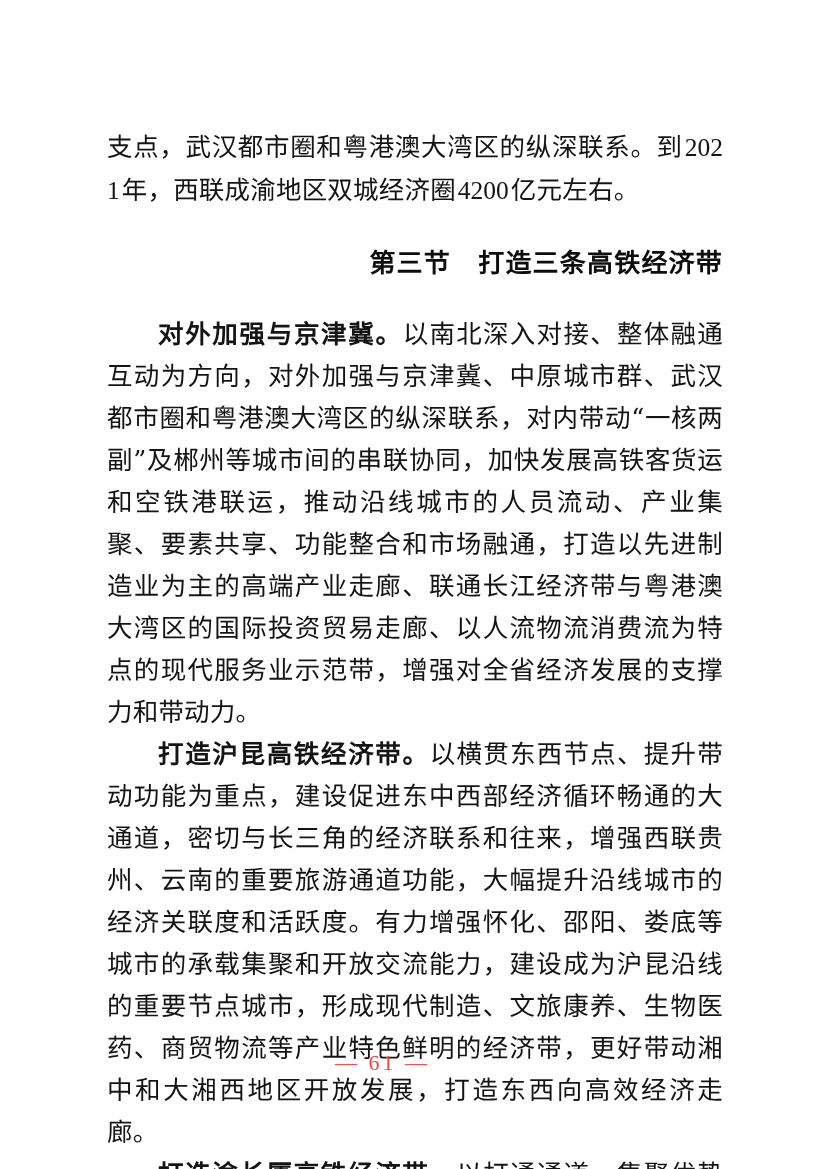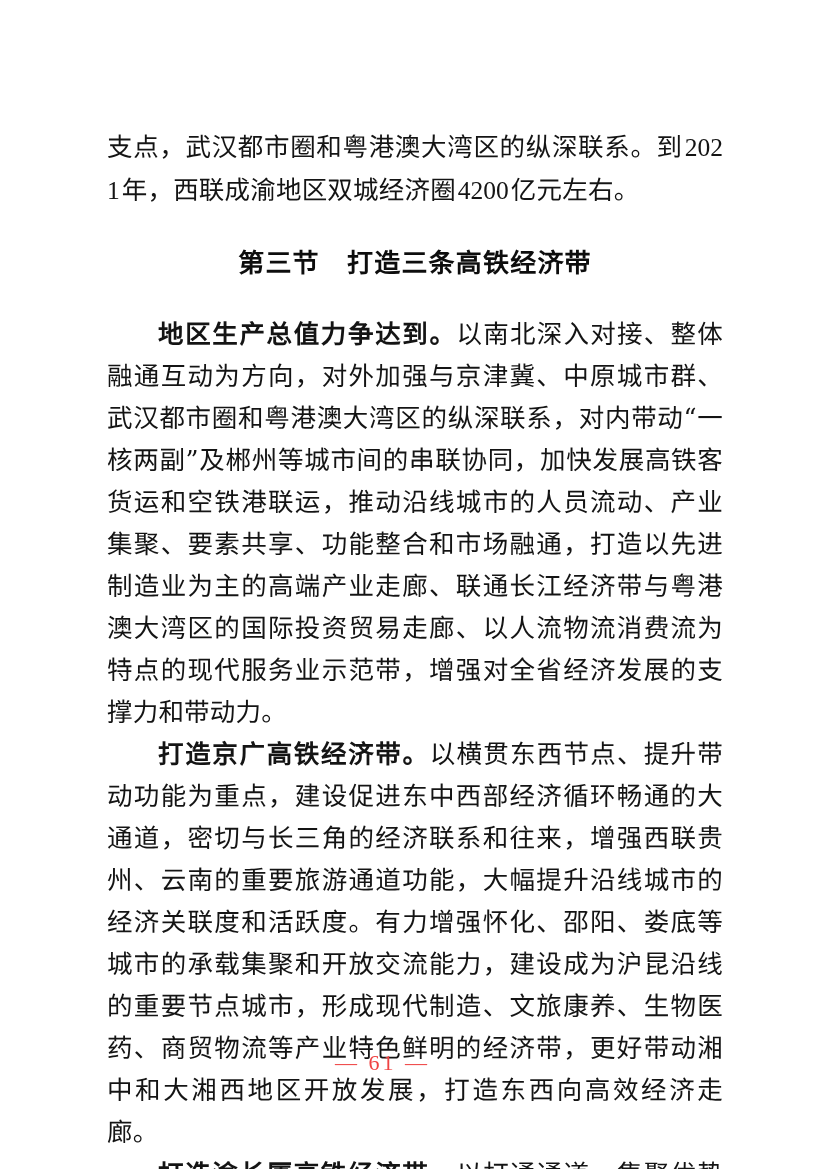--- a/index.html
+++ b/index.html
@@ -65,21 +65,21 @@
     padding: 0 2px;
   }
 
   
   .section-heading {
     margin: 0;
     font-family: "DejaVu Serif", "Liberation Serif", serif;
     font-size: 26px;
     font-weight: bold;
     line-height: 42px;
-    text-align: center;
+    text-align: right;
     letter-spacing: 1.2px;
     color: #0d0d0d;
   }
 
   .heading-gap-before { height: 30px; }
   .heading-gap-after  { height: 29px; }
 
   
   .footer {
     position: absolute;
@@ -106,23 +106,23 @@
   <div class="content">
 
     <p class="para"><span>支点，武汉都市圈和粤港澳大湾区的纵深联系。到</span><span class="num">2021</span><span>年，西联成渝地区双城经济圈</span><span class="num">4200</span><span>亿元左右。</span></p>
 
     <div class="heading-gap-before"></div>
 
     <h2 class="section-heading">第三节　打造三条高铁经济带</h2>
 
     <div class="heading-gap-after"></div>
 
-    <p class="para indent"><span class="lead">地区生产总值力争达到。</span><span>以南北深入对接、整体融通互动为方向，对外加强与京津冀、中原城市群、武汉都市圈和粤港澳大湾区的纵深联系，对内带动“一核两副”及郴州等城市间的串联协同，加快发展高铁客货运和空铁港联运，推动沿线城市的人员流动、产业集聚、要素共享、功能整合和市场融通，打造以先进制造业为主的高端产业走廊、联通长江经济带与粤港澳大湾区的国际投资贸易走廊、以人流物流消费流为特点的现代服务业示范带，增强对全省经济发展的支撑力和带动力。</span></p>
+    <p class="para indent"><span class="lead">对外加强与京津冀。</span><span>以南北深入对接、整体融通互动为方向，对外加强与京津冀、中原城市群、武汉都市圈和粤港澳大湾区的纵深联系，对内带动“一核两副”及郴州等城市间的串联协同，加快发展高铁客货运和空铁港联运，推动沿线城市的人员流动、产业集聚、要素共享、功能整合和市场融通，打造以先进制造业为主的高端产业走廊、联通长江经济带与粤港澳大湾区的国际投资贸易走廊、以人流物流消费流为特点的现代服务业示范带，增强对全省经济发展的支撑力和带动力。</span></p>
 
-    <p class="para indent"><span class="lead">打造京广高铁经济带。</span><span>以横贯东西节点、提升带动功能为重点，建设促进东中西部经济循环畅通的大通道，密切与长三角的经济联系和往来，增强西联贵州、云南的重要旅游通道功能，大幅提升沿线城市的经济关联度和活跃度。有力增强怀化、邵阳、娄底等城市的承载集聚和开放交流能力，建设成为沪昆沿线的重要节点城市，形成现代制造、文旅康养、生物医药、商贸物流等产业特色鲜明的经济带，更好带动湘中和大湘西地区开放发展，打造东西向高效经济走廊。</span></p>
+    <p class="para indent"><span class="lead">打造沪昆高铁经济带。</span><span>以横贯东西节点、提升带动功能为重点，建设促进东中西部经济循环畅通的大通道，密切与长三角的经济联系和往来，增强西联贵州、云南的重要旅游通道功能，大幅提升沿线城市的经济关联度和活跃度。有力增强怀化、邵阳、娄底等城市的承载集聚和开放交流能力，建设成为沪昆沿线的重要节点城市，形成现代制造、文旅康养、生物医药、商贸物流等产业特色鲜明的经济带，更好带动湘中和大湘西地区开放发展，打造东西向高效经济走廊。</span></p>
 
     <p class="para indent"><span class="lead">打造渝长厦高铁经济带。</span><span>以打通通道、集聚优势为目标，建设东接海上丝绸之路、西联成渝地区双城经济圈、南通粤港</span></p>
 
   </div>
 
   <div class="footer">
     <span class="page-number">— 61 —</span>
   </div>
 
 </div>

